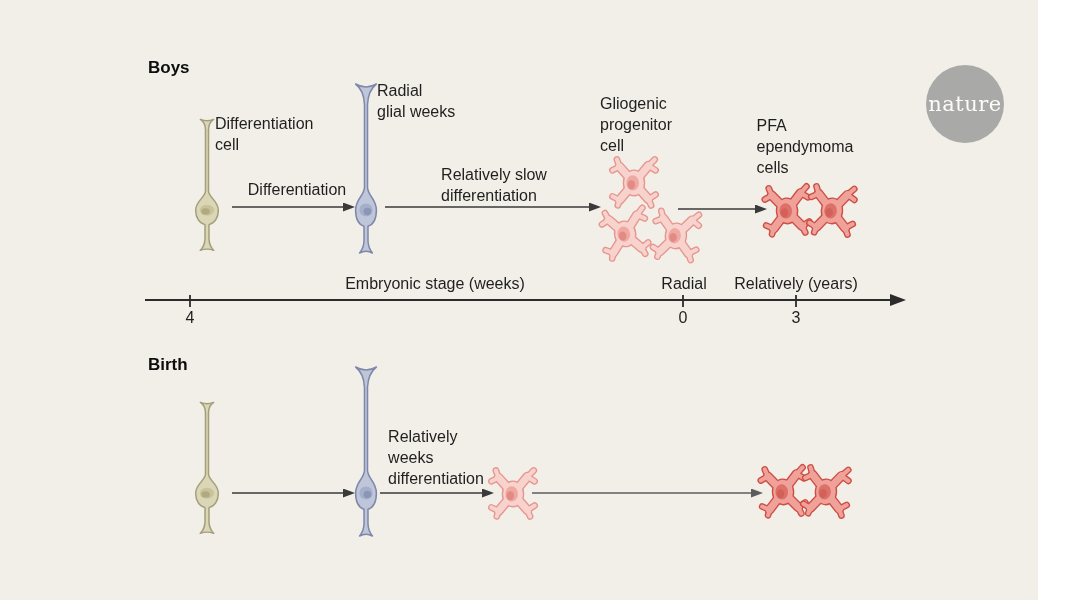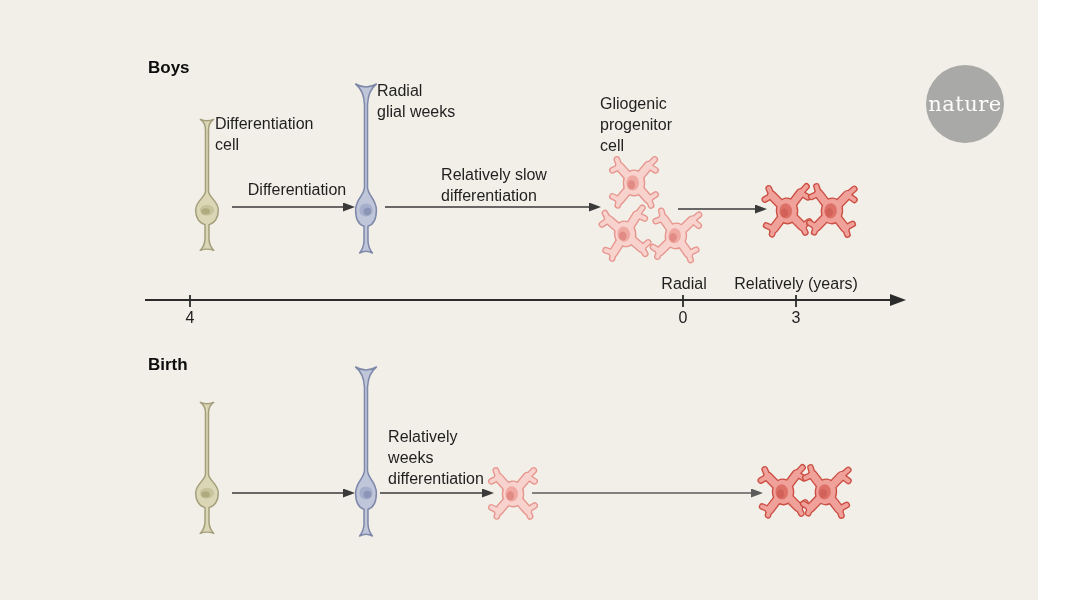--- a/index.html
+++ b/index.html
@@ -138,27 +138,31 @@
   <svg class="cell star-pink" style="left:607px;top:155px" width="54" height="54" viewBox="0 0 60 60">
       <use href="#cell-star"></use>
     </svg>
   <svg class="cell star-pink" style="left:598px;top:206px;transform:rotate(-8deg)" width="54" height="54" viewBox="0 0 60 60">
       <use href="#cell-star"></use>
     </svg>
   <svg class="cell star-pink" style="left:649px;top:208px;transform:rotate(6deg)" width="54" height="54" viewBox="0 0 60 60">
       <use href="#cell-star"></use>
     </svg>
 
+  <div class="lbl ctr" style="left:805px;top:115px">PFA
+ependymoma
+cells</div>
   <svg class="cell star-red" style="left:760px;top:183px;transform:rotate(-3deg)" width="54" height="54" viewBox="0 0 60 60">
       <use href="#cell-star"></use>
     </svg>
   <svg class="cell star-red" style="left:805px;top:183px;transform:rotate(4deg)" width="54" height="54" viewBox="0 0 60 60">
       <use href="#cell-star"></use>
     </svg>
 
+  <div class="lbl ctr" style="left:435px;top:273px">Embryonic stage (weeks)</div>
   <div class="lbl ctr" style="left:684px;top:273px">Radial</div>
   <div class="lbl ctr" style="left:796px;top:273px">Relatively (years)</div>
   <div class="tick-num" style="left:190px;top:309px">4</div>
   <div class="tick-num" style="left:683px;top:309px">0</div>
   <div class="tick-num" style="left:796px;top:309px">3</div>
 
   <div class="title" style="left:148px;top:355px">Birth</div>
 
   <svg class="cell cell-olive" style="left:190px;top:400px" width="34" height="137" viewBox="0 0 36 172" preserveAspectRatio="none">
       <use href="#cell-neuro"></use>

